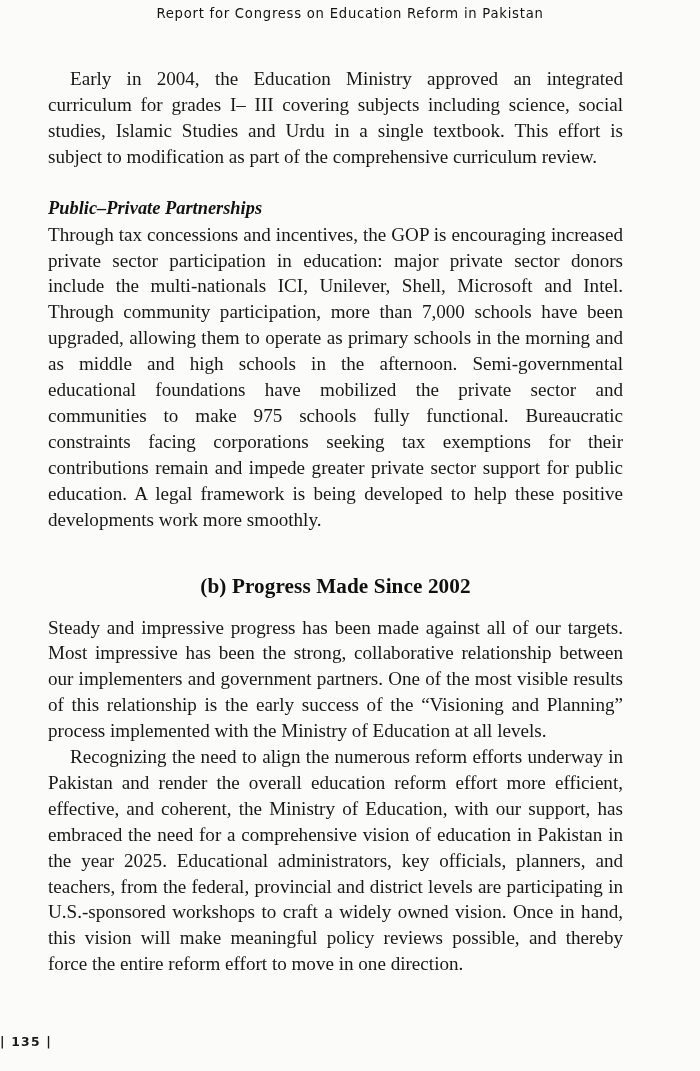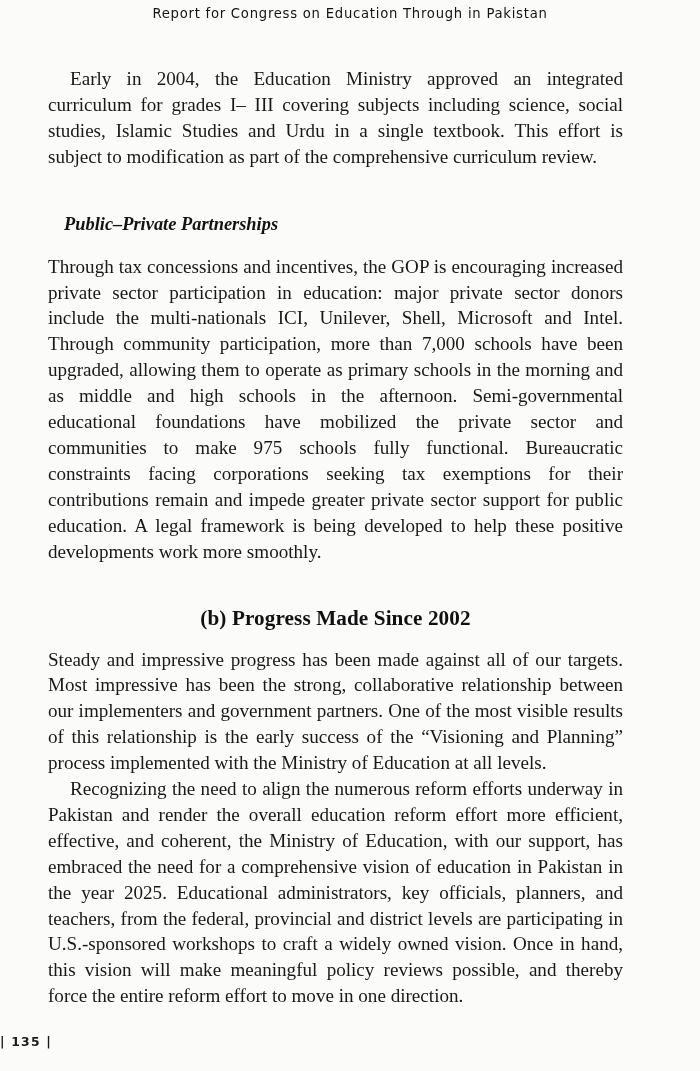--- a/index.html
+++ b/index.html
@@ -55,21 +55,21 @@
     hyphens: none;
     color: #181818;
   }
 
   p.body-text.indent {
     text-indent: 22px;
   }
 
   
   h3.sub-heading {
-    margin: 16px;
+    margin: 0;
     font-size: 18.4px;
     line-height: 24px;
     font-weight: bold;
     font-style: italic;
     text-align: left;
     color: #131313;
   }
 
   .gap-before-subheading { height: 26px; }
   .gap-after-subheading  { height: 2px; }
@@ -100,21 +100,21 @@
     font-weight: bold;
     color: #1a1a1a;
     letter-spacing: 1.2px;
   }
 </style>
 </head>
 <body>
 
 <div class="page">
 
-  <div class="running-header">Report for Congress on Education Through in Pakistan</div>
+  <div class="running-header">Report for Congress on Education Reform in Pakistan</div>
 
   <div class="text-column">
 
 
     <p class="body-text indent">Early in 2004, the Education Ministry approved an integrated curriculum for grades I– III covering subjects including science, social studies, Islamic Studies and Urdu in a single textbook. This effort is subject to modification as part of the comprehensive curriculum review.</p>
 
     <div class="gap-before-subheading"></div>
 
     <h3 class="sub-heading">Public–Private Partnerships</h3>
 

